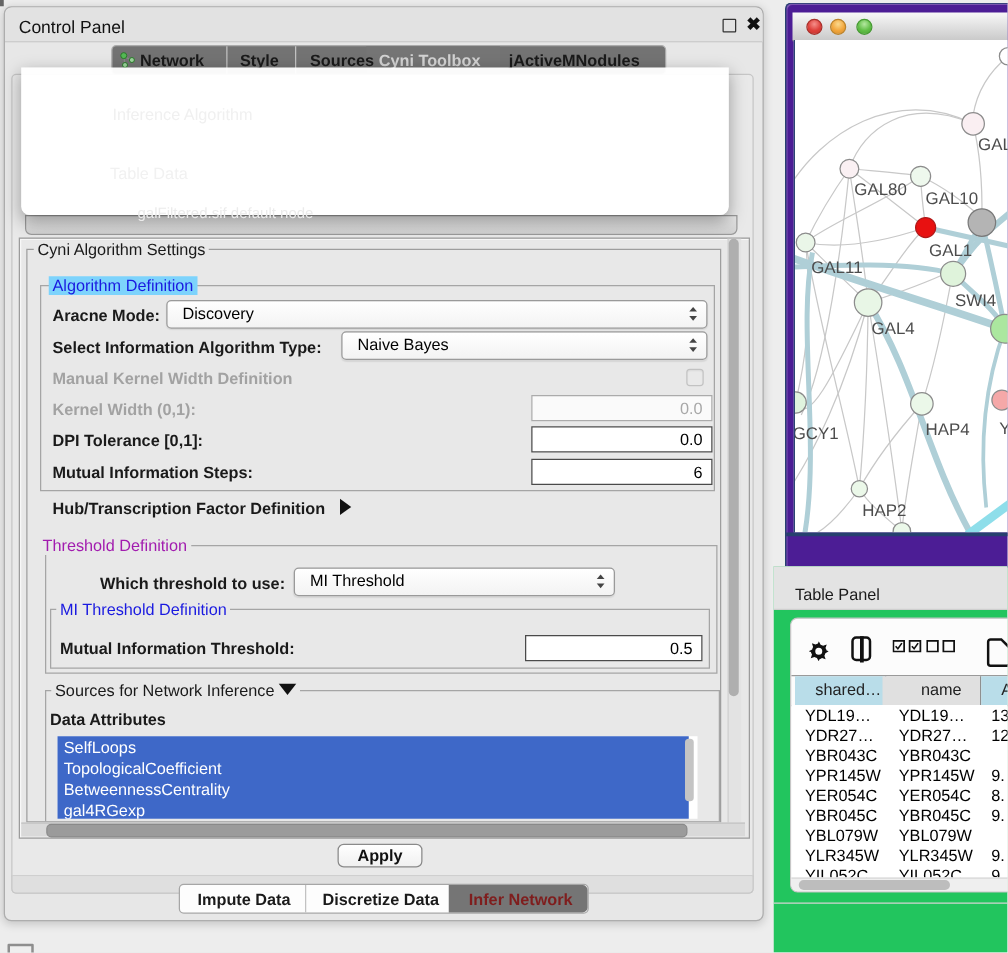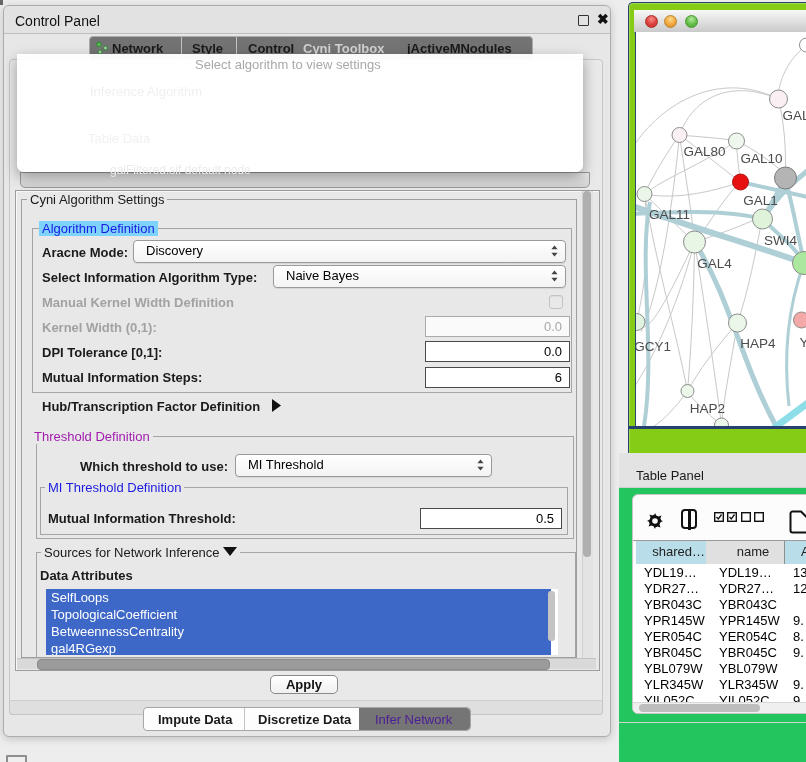--- a/index.html
+++ b/index.html
@@ -28,21 +28,21 @@
 
   <div class="abs" style="left:5px;top:53px;width:592px;height:654px;background:#E9E9E9;border:1px solid #C6C6C6;border-radius:4px"></div>
   <div class="abs" style="left:5px;top:694px;width:592px;height:13px;background:#DFDFDF;border:1px solid #C6C6C6;border-top:1px solid #CFCFCF;border-radius:0 0 4px 4px"></div>
 
   <div class="abs" id="toptabs" style="left:85px;top:30px;width:442px;height:22px;background:#737373;border:1px solid #ABABAB;border-radius:4px;font-size:13px;font-weight:bold;color:#1A1A1A">
     <div class="abs" style="left:90.5px;top:0;width:1px;height:22px;background:#C2C2C2"></div>
     <div class="abs" style="left:146px;top:0;width:1px;height:22px;background:#C2C2C2"></div>
     <div class="abs" style="left:203px;top:0px;width:107px;height:22px;background:#757575"></div>
     <div class="abs" style="left:22px;top:4px">Network</div>
     <div class="abs" style="left:102px;top:4px">Style</div>
-    <div class="abs" style="left:158px;top:4px">Control</div>
+    <div class="abs" style="left:158px;top:4px">Sources</div>
     <div class="abs" style="left:213px;top:4px;color:#D3D3D3">Cyni Toolbox</div>
     <div class="abs" style="left:317px;top:4px">jActiveMNodules</div>
     <svg class="abs" style="left:5px;top:4px" width="14" height="14" viewBox="0 0 14 14">
         <line x1="4" y1="4" x2="10" y2="7" stroke="#888" stroke-width="1"></line>
         <line x1="4" y1="4" x2="5" y2="11" stroke="#888" stroke-width="1"></line>
         <circle cx="4" cy="3.5" r="2.4" fill="#55B855" stroke="#2A7A2A" stroke-width="0.8"></circle>
         <circle cx="10.5" cy="7" r="2" fill="#9CD49C" stroke="#2A7A2A" stroke-width="0.8"></circle>
         <circle cx="5" cy="11" r="2" fill="#9CD49C" stroke="#2A7A2A" stroke-width="0.8"></circle>
       </svg>
   </div>
@@ -108,31 +108,30 @@
 <div class="abs" style="left:17px;top:658px;width:579px;height:10px;background:#D9D9D9;border-top:1px solid #C2C2C2"></div>
 <div class="abs" style="left:37px;top:659px;width:511px;height:9px;background:#9B9B9B;border:1px solid #8A8A8A;border-radius:4px"></div>
 
 <div class="abs" style="left:270px;top:675px;width:66px;height:17px;background:linear-gradient(#FFFFFF,#F0F0F0);border:1px solid #8A8A8A;border-radius:5px;font-size:13px;font-weight:bold;color:#111;text-align:center;line-height:17px">Apply</div>
 
 <div class="abs" style="left:143px;top:707px;width:326px;height:22px;background:#FDFDFD;border:1px solid #A6A6A6;border-radius:4px;font-size:13px;font-weight:bold;color:#1A1A1A">
   <div class="abs" style="left:100px;top:0;width:1px;height:22px;background:#C2C2C2"></div>
   <div class="abs" style="left:215px;top:0;width:111px;height:22px;background:#757575;border-radius:0 4px 4px 0"></div>
   <div class="abs" style="left:14px;top:4px">Impute Data</div>
   <div class="abs" style="left:114px;top:4px">Discretize Data</div>
-  <div class="abs" style="left:231px;top:4px;color:#4c1d95;font-weight:normal">Infer Network</div>
+  <div class="abs" style="left:231px;top:4px;color:#7f1d1d;font-weight:bold">Infer Network</div>
 </div>
 
 <div class="abs" style="left:17px;top:54px;width:566px;height:118px;background:rgba(255,255,255,0.96);border-radius:0 0 7px 7px;box-shadow:0 5px 14px rgba(0,0,0,0.35);font-size:13px;color:#111">
   <div class="abs" style="left:73px;top:30px;color:#F0F0F0">Inference Algorithm</div>
   <div class="abs" style="left:71px;top:77px;color:#F1F1F1">Table Data</div>
   <div class="abs" style="left:93px;top:109px;color:#EBEBEB;font-size:12px">galFiltered.sif default node</div>
-  <div class="abs" style="left:178px;top:3px;color:#A9A9A9">Select algorithm to view settings</div>
-</div>
-
-<div class="abs" style="left:628px;top:2px;width:178px;height:451px;background:#84cc16;border-left:1px solid #26406F;border-top:1px solid #26406F;border-radius:5px 0 0 0;box-shadow:inset 1px 1px 0 rgba(255,255,255,0.25)">
+</div>
+
+<div class="abs" style="left:628px;top:2px;width:178px;height:451px;background:#4c1d95;border-left:1px solid #26406F;border-top:1px solid #26406F;border-radius:5px 0 0 0;box-shadow:inset 1px 1px 0 rgba(255,255,255,0.25)">
   <div class="abs" style="left:5px;top:7px;width:173px;height:22px;background:linear-gradient(#F8F8F8,#CACACA);border-bottom:1px solid #8C8C8C">
     <div class="abs" style="left:11px;top:5px;width:11px;height:11px;border-radius:50%;background:radial-gradient(circle at 50% 30%,#F58F8A 0%,#DD3F3A 55%,#C23430 100%);border:0.5px solid #A8302B"></div>
     <div class="abs" style="left:30px;top:5px;width:11px;height:11px;border-radius:50%;background:radial-gradient(circle at 50% 30%,#FAD98E 0%,#F2A63C 55%,#D28C2E 100%);border:0.5px solid #BA832C"></div>
     <div class="abs" style="left:50.5px;top:5px;width:11px;height:11px;border-radius:50%;background:radial-gradient(circle at 50% 30%,#B4E8A0 0%,#61BE46 55%,#4CA136 100%);border:0.5px solid #479A33"></div>
   </div>
   <div class="abs" style="left:5.5px;top:29px;width:172.5px;height:394px;background:#fff;overflow:hidden;border-left:1px solid #2B4573">
     <svg width="172" height="394" viewBox="0 0 172 394" style="position:absolute;left:0;top:0">
       <g fill="none" stroke="#C8C8C8" stroke-width="1">
         <path d="M 142.5 67 C 90 45, 55 70, 43.5 103"></path>
         <path d="M 142.5 67 C 80 36, 20 75, -6 120"></path>

